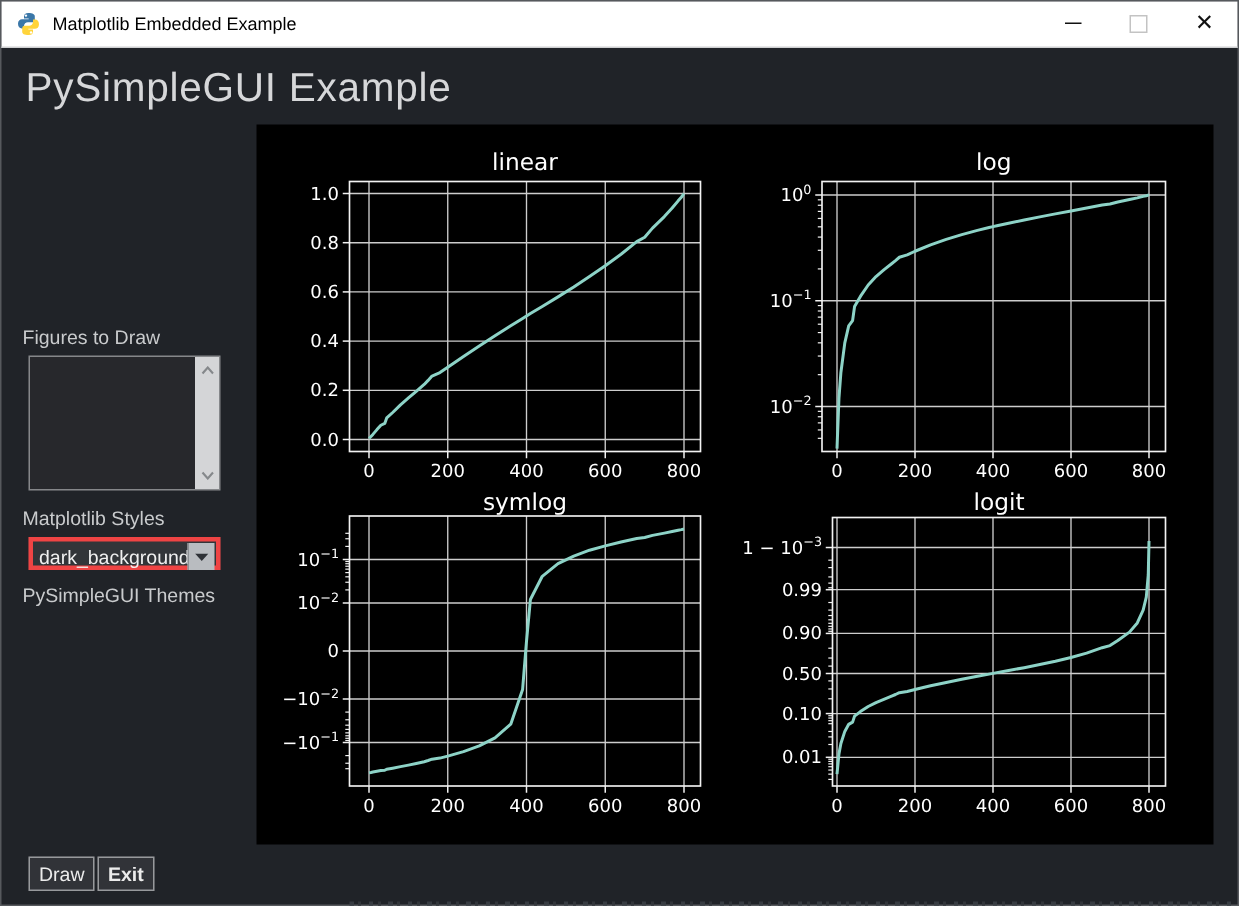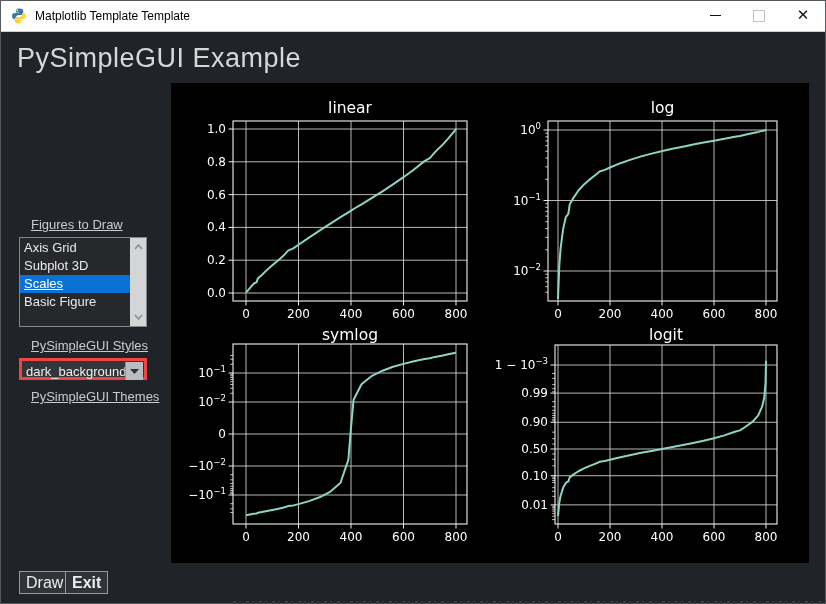--- a/index.html
+++ b/index.html
@@ -11,21 +11,21 @@
             border-bottom:1px solid #cfd0d2;}
   #app-icon{position:absolute;left:10px;top:7px;width:16px;height:16px;}
   #title-text{position:absolute;left:34px;top:8px;font-size:12px;color:#000;}
   .win-btn{position:absolute;top:0;width:44px;height:29px;display:flex;align-items:center;justify-content:center;}
   #btn-min{right:88px;}#btn-max{right:44px;}#btn-close{right:0;}
   #btn-min span{display:block;width:11px;height:0;border-top:1px solid #111;}
   #btn-max span{display:block;width:10px;height:10px;border:1px solid #c3c3c3;}
   #btn-close span{font-size:15px;color:#111;line-height:15px;font-family:"DejaVu Sans",sans-serif;}
   
   #heading{position:absolute;left:16px;top:42px;font-size:27px;color:#d6d7d9;letter-spacing:.5px;}
-  .side-label{position:absolute;left:30px;font-size:13px;color:#c9cbcd;text-decoration:underline;}
+  .side-label{position:absolute;left:14px;font-size:13px;color:#c9cbcd;}
   #figures-label{top:216px;}
   #styles-label{top:337px;}
   #themes-label{top:388px;}
   
   #listbox{position:absolute;left:18px;top:236px;width:128px;height:90px;background:#27282c;
            border:1px solid #85878a;box-sizing:border-box;}
   #list-items{position:absolute;left:0;top:1px;right:16px;}
   .list-item{height:18px;line-height:18px;padding-left:4px;font-size:13px;color:#e9e9ea;white-space:nowrap;}
   .list-item.selected{background:#0a72d5;color:#fff;}
   .list-item.selected .li-txt{text-decoration:underline;}
@@ -36,21 +36,21 @@
   .combo{position:absolute;left:18px;width:128px;height:22px;background:#323539;
          border:3px solid #ef4444;box-sizing:border-box;}
   #combo-styles{top:357px;}
   #combo-themes{top:409px;}
   .combo-text{position:absolute;left:4px;top:3px;font-size:13px;color:#f0f0f0;white-space:nowrap;}
   .combo-btn{position:absolute;right:1px;top:1px;width:17px;height:18px;background:#b9bcc0;
              display:flex;align-items:center;justify-content:center;border-left:1px solid #8d9094;}
   .combo-btn svg{display:block;}
   
   .pbtn{position:absolute;top:570px;height:23px;background:#313338;border:1px solid #97999c;
-        box-sizing:border-box;color:#ececec;font-size:16px;display:flex;align-items:center;
+        box-sizing:border-box;color:#ececec;font-size:13px;display:flex;align-items:center;
         justify-content:center;padding:0 6px;text-align:center;}
   #btn-draw{left:18px;min-width:38px;}
   #btn-exit{left:64px;min-width:32px;font-weight:bold;}
   
   #figure{position:absolute;left:170px;top:82px;width:638px;height:480px;background:#000;}
   #figure svg{position:absolute;overflow:visible;}
   
   #artifact{position:absolute;left:232px;top:600px;width:588px;height:3px;opacity:.85;
     background:repeating-linear-gradient(90deg,#3b4046 0 3px,transparent 3px 6px,#34383d 6px 8px,transparent 8px 13px);}
 </style>
@@ -59,58 +59,52 @@
 
 <div id="window">
 
   <div id="titlebar">
     <svg id="app-icon" viewBox="0 0 16 16">
       <path fill="#3b77a8" d="M7.9.6C5.9.6 5 1.5 5 2.8V4.4h3.1v.5H3.7C2.2 4.9 1 5.9 1 7.9s1.1 3.1 2.6 3.1H5V9.4C5 8 6.2 6.9 7.6 6.9h3C11.7 6.9 12.2 6.1 12.2 5V2.8C12.2 1.5 10.9.6 7.9.6z"></path>
       <circle fill="#fff" cx="6.3" cy="2.4" r="0.8"></circle>
       <path fill="#ffd43b" d="M8.1 15.4c2 0 2.9-.9 2.9-2.2v-1.6H7.9v-.5h4.4c1.5 0 2.7-1 2.7-3s-1.1-3.1-2.6-3.1H11v1.6c0 1.4-1.2 2.5-2.6 2.5h-3c-1.1 0-1.6.8-1.6 1.9v2.2c0 1.3 1.3 2.2 4.3 2.2z"></path>
       <circle fill="#fff" cx="9.7" cy="13.6" r="0.8"></circle>
     </svg>
-    <span id="title-text">Matplotlib Template Template</span>
+    <span id="title-text">Matplotlib Embedded Example</span>
     <div class="win-btn" id="btn-min">
         <span></span>
       </div>
     <div class="win-btn" id="btn-max">
         <span></span>
       </div>
     <div class="win-btn" id="btn-close">
         <span>✕</span>
       </div>
   </div>
 
   <div id="heading">PySimpleGUI Example</div>
 
   <div class="side-label" id="figures-label">Figures to Draw</div>
 
   <div id="listbox">
-    <div id="list-items">
-        <div class="list-item"><span class="li-txt">Axis Grid</span></div>
-        <div class="list-item"><span class="li-txt">Subplot 3D</span></div>
-        <div class="list-item selected"><span class="li-txt">Scales</span></div>
-        <div class="list-item"><span class="li-txt">Basic Figure</span></div>
-      </div>
     <div id="list-scrollbar">
       <div class="sb-arrow" id="sb-up">
         <svg width="9" height="6" viewBox="0 0 9 6">
             <polyline points="1,5 4.5,1 8,5" fill="none" stroke="#85888b" stroke-width="1.4"></polyline>
           </svg>
       </div>
       <div class="sb-arrow" id="sb-down">
         <svg width="9" height="6" viewBox="0 0 9 6">
             <polyline points="1,1 4.5,5 8,1" fill="none" stroke="#85888b" stroke-width="1.4"></polyline>
           </svg>
       </div>
     </div>
   </div>
 
-  <div class="side-label" id="styles-label">PySimpleGUI Styles</div>
+  <div class="side-label" id="styles-label">Matplotlib Styles</div>
   <div class="combo" id="combo-styles">
     <span class="combo-text">dark_background</span>
     <div class="combo-btn">
       <svg width="9" height="5" viewBox="0 0 9 5">
           <polygon points="0,0 9,0 4.5,5" fill="#2f3237"></polygon>
         </svg>
     </div>
   </div>
 
   <div class="side-label" id="themes-label">PySimpleGUI Themes</div>

